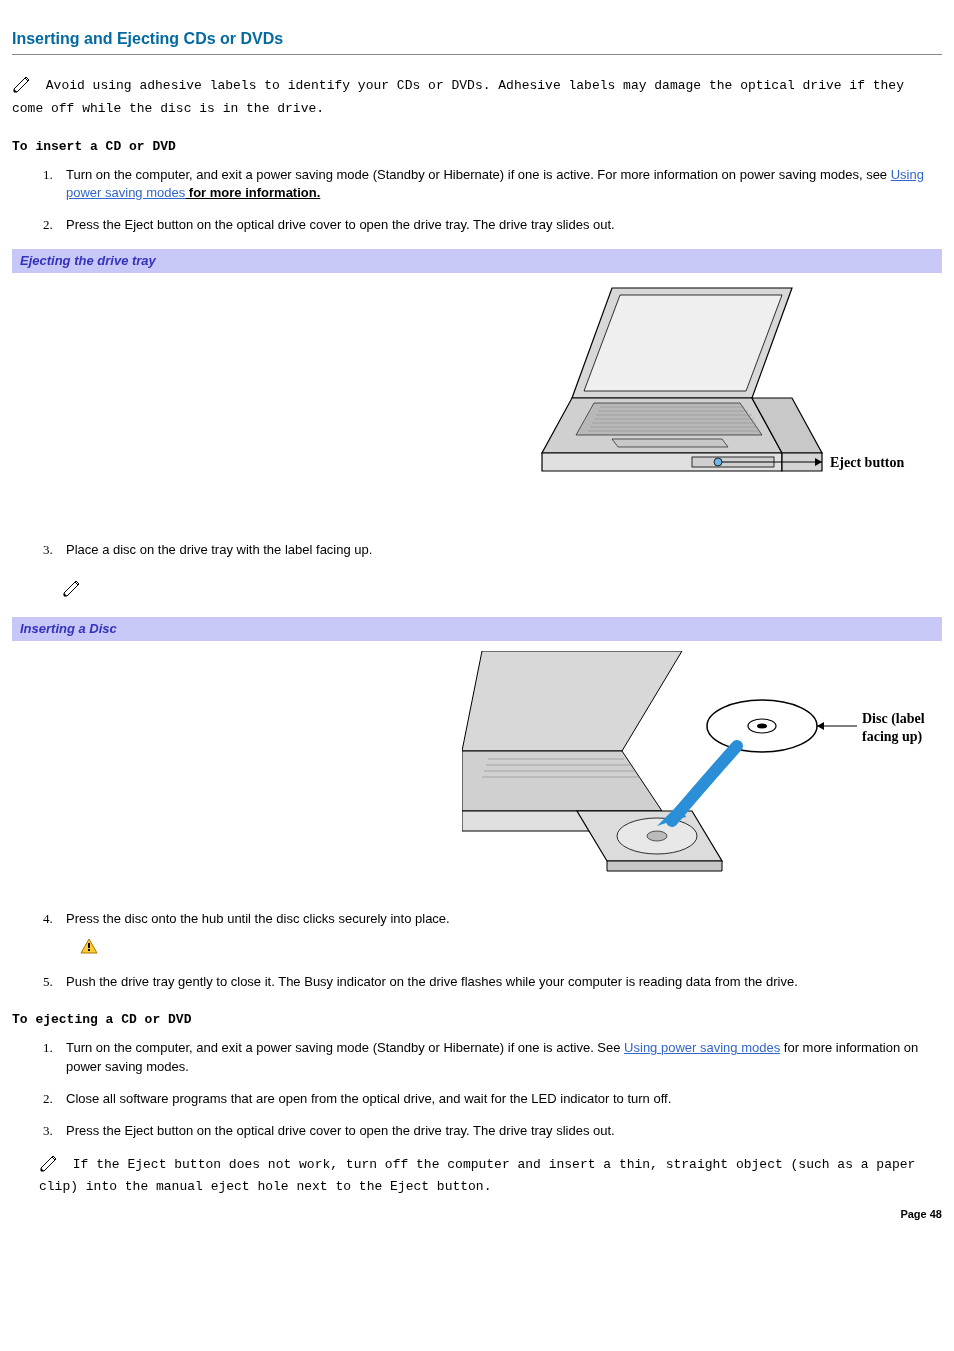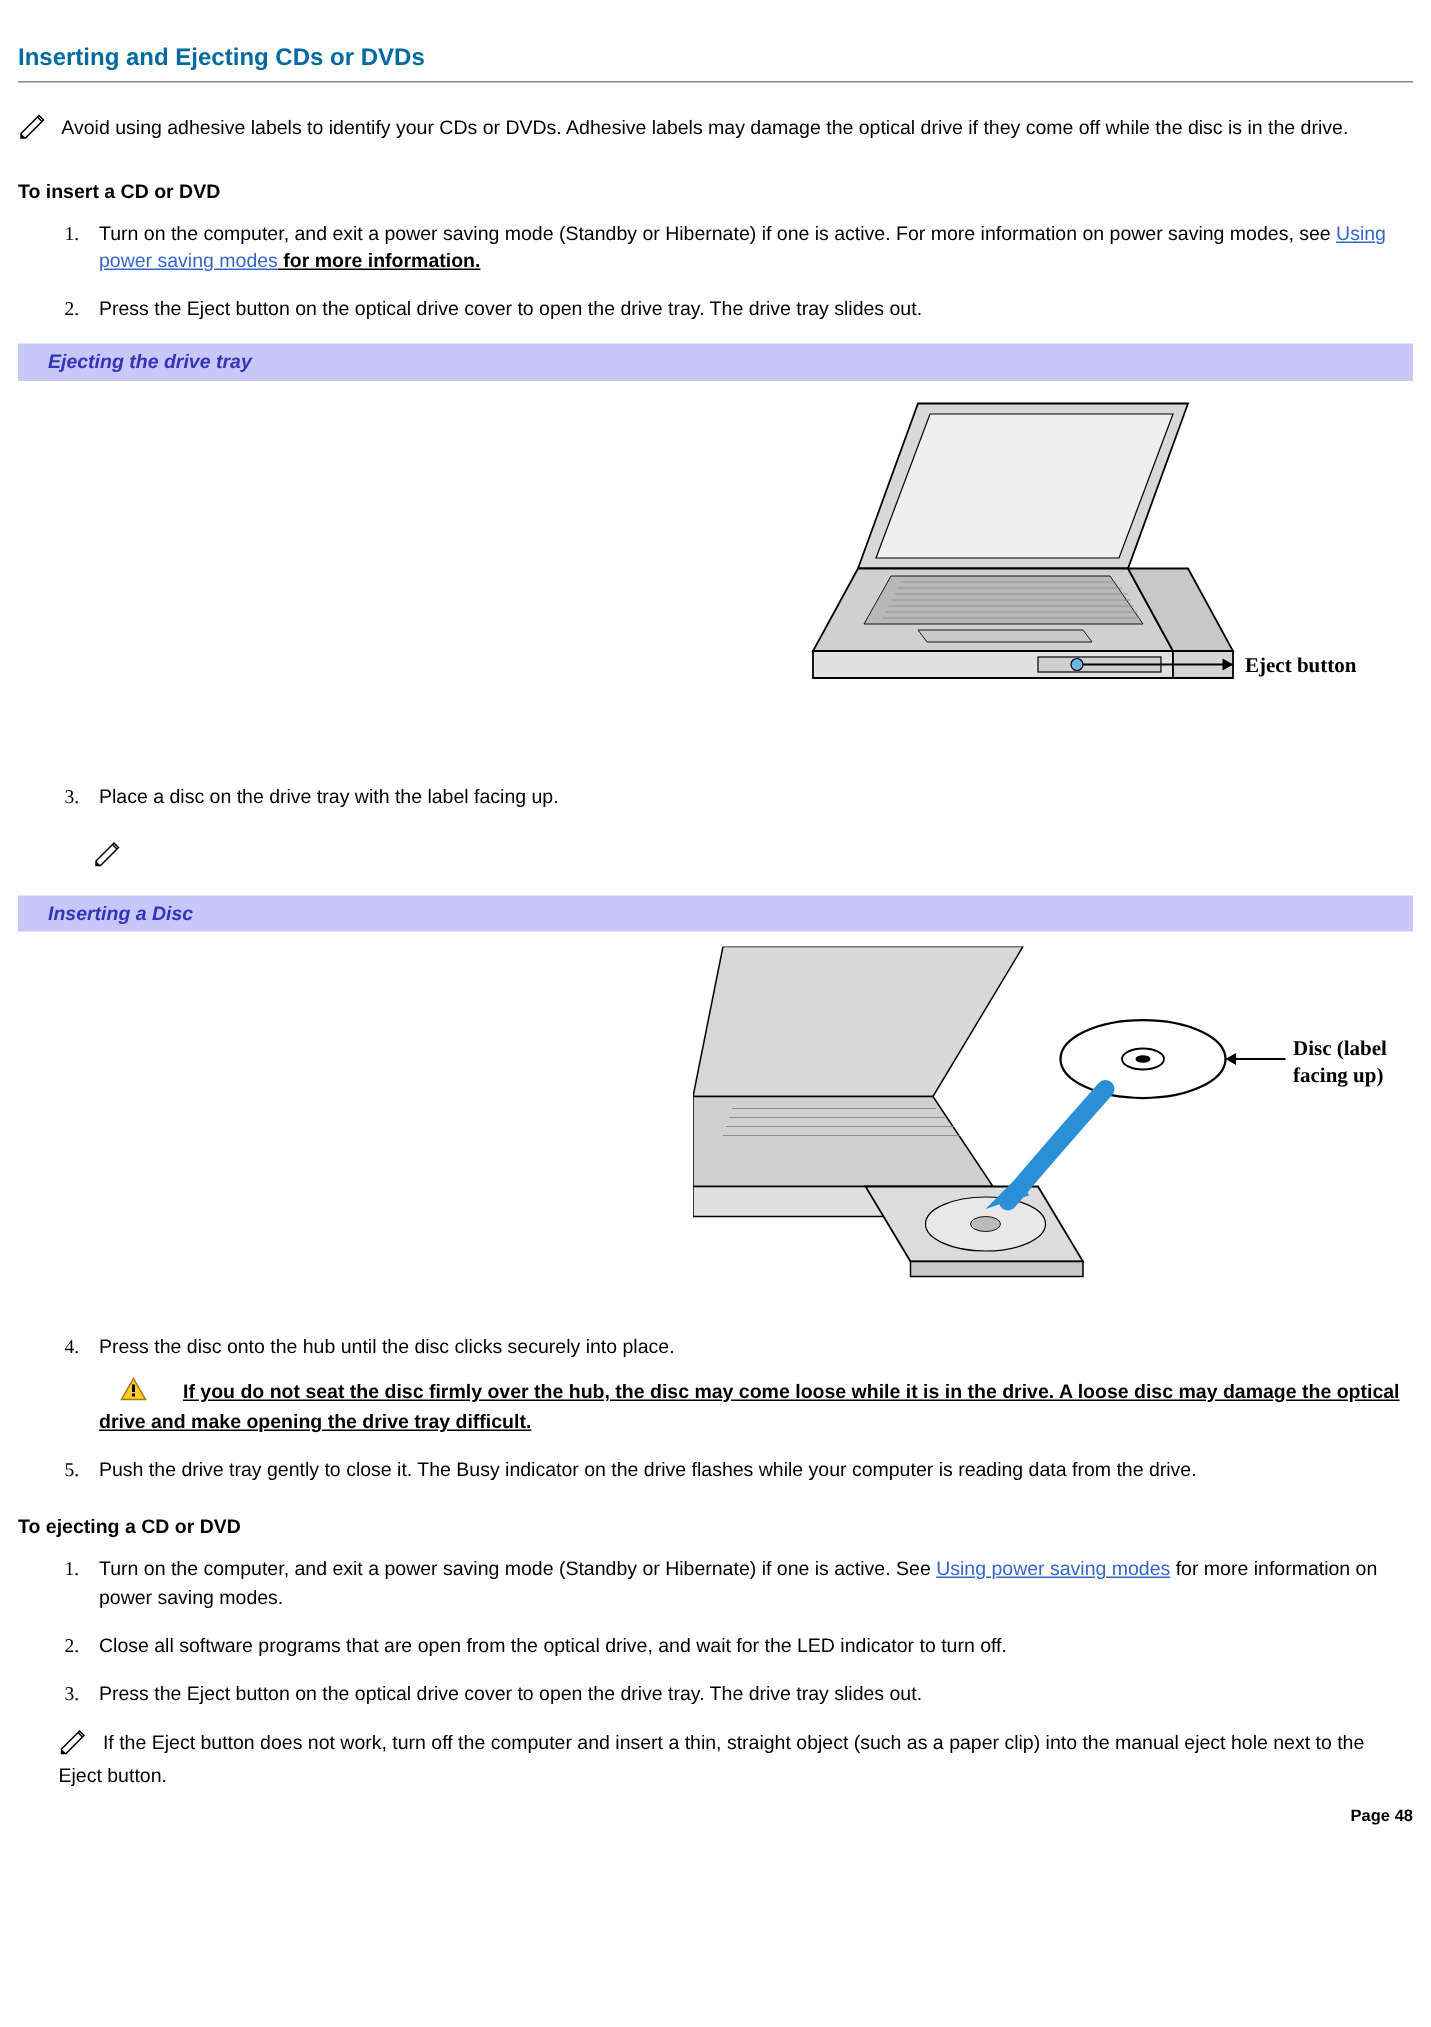--- a/index.html
+++ b/index.html
@@ -16,21 +16,21 @@
     color: #0369a1;
     font-size: 16px;
     font-weight: bold;
     margin: 18px 0 4px 0;
   }
   hr.title-rule {
     border: none;
     border-top: 1px solid #888;
     margin: 0 0 20px 0;
   }
-  p { margin: 10px 0; }
+  p { margin: 10px 0; font-family: Liberation Mono, monospace; }
   .note-icon {
     display: inline-block;
     vertical-align: -4px;
     margin-right: 4px;
   }
   .subhead {
     font-weight: bold;
     margin: 20px 0 10px 0;
   }
   ol {
@@ -48,21 +48,21 @@
   a.link {
     color: #3366cc;
     text-decoration: underline;
   }
   .bold { font-weight: bold; text-decoration: underline; }
   .caption-bar {
     background: #c8c8f8;
     color: #3333bb;
     font-style: italic;
     font-weight: bold;
-    padding: 3px 20px;
+    padding: 3px 8px;
     margin: 6px 0 0 0;
     font-size: 13px;
   }
   .figure-wrap {
     text-align: right;
     padding: 10px 0 20px 0;
   }
   .figure-wrap svg { display:inline-block; }
   .warn-block {
     margin: 10px 0 14px 0;
@@ -196,21 +196,21 @@
 <ol start="4">
   <li>
     <span>Press the disc onto the hub until the disc clicks securely into place.</span>
     <div class="warn-block bold">
       <span class="warn-icon">
         <svg width="18" height="16" viewBox="0 0 18 16">
           <polygon points="9,1 17,15 1,15" fill="#ffcc33" stroke="#aa7700" stroke-width="1"></polygon>
           <rect x="8" y="5" width="2" height="5" fill="#000"></rect>
           <rect x="8" y="11" width="2" height="2" fill="#000"></rect>
         </svg>
-      </span><span>If you do not seat the disc firmly over the hub, the disc may come loose while it is in the drive. A loose disc may damage the optical drive and make opening the drive tray difficult.</span>
+      </span>
     </div>
   </li>
   <li>Push the drive tray gently to close it. The Busy indicator on the drive flashes while your computer is reading data from the drive.</li>
 </ol>
 
 <p class="subhead">To ejecting a CD or DVD</p>
 
 <ol>
   <li>
     <span>Turn on the computer, and exit a power saving mode (Standby or Hibernate) if one is active. See </span><a href="#" class="link">Using power saving modes</a><span> for more information on power saving modes.</span>

